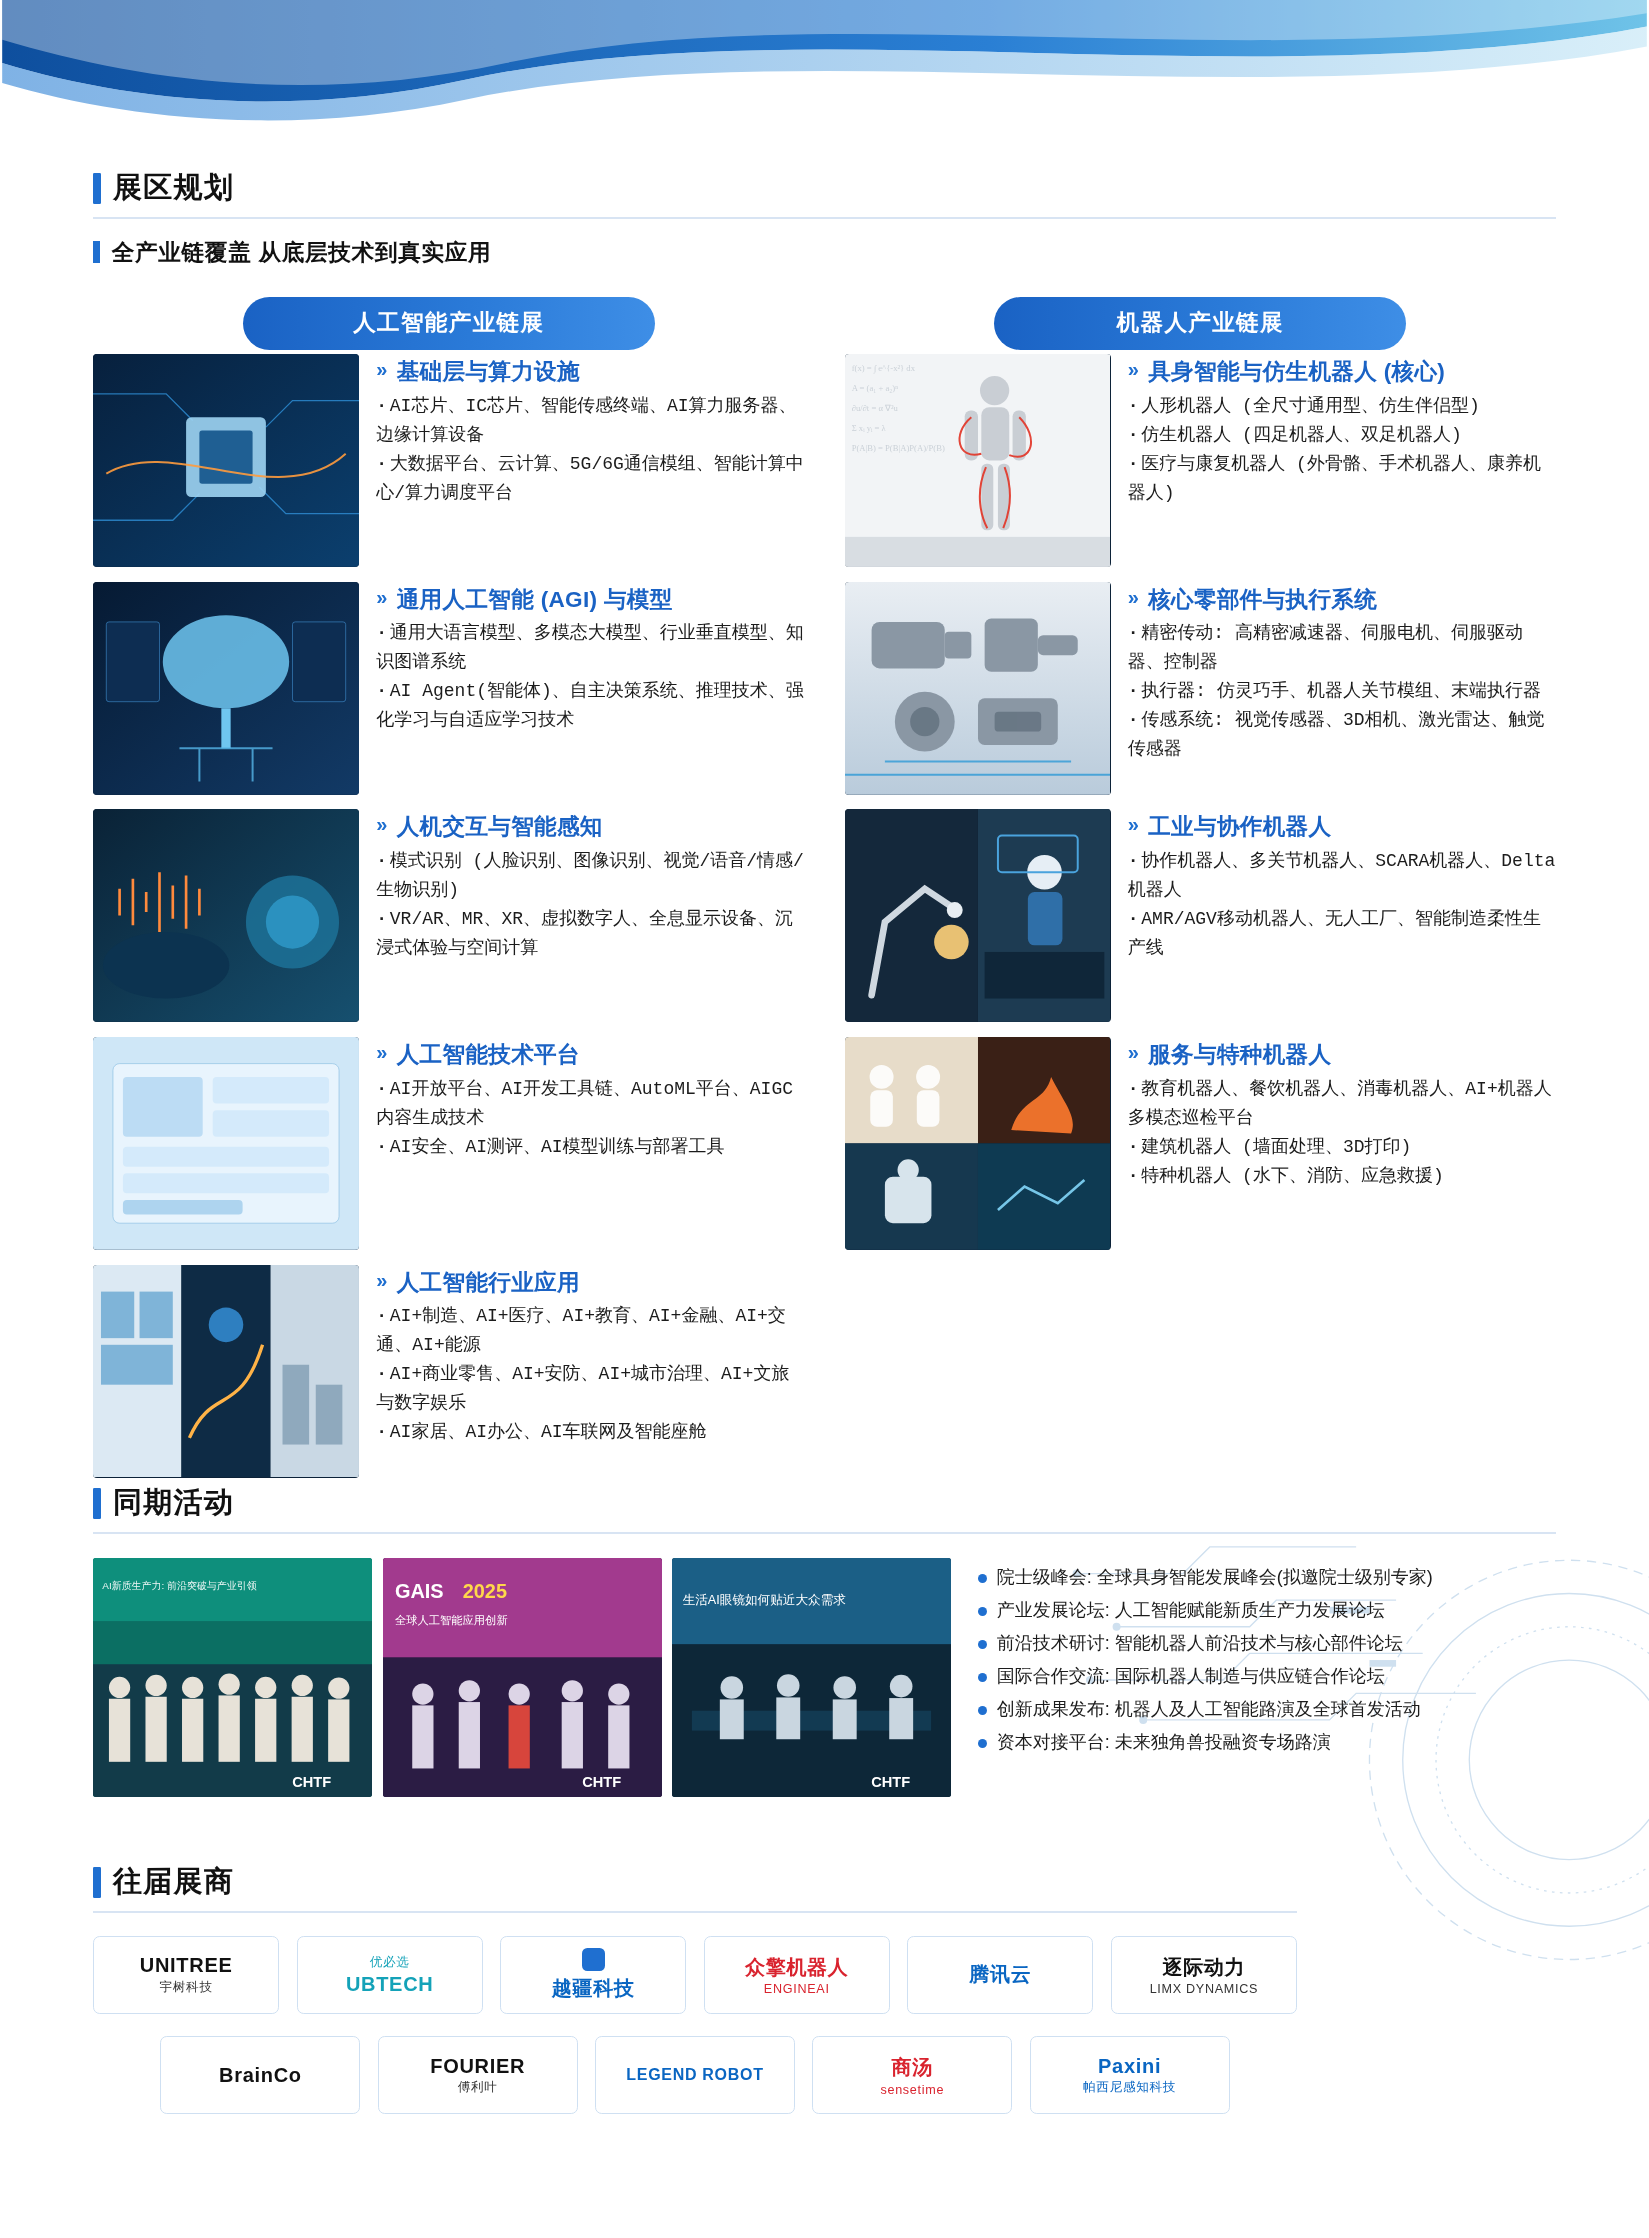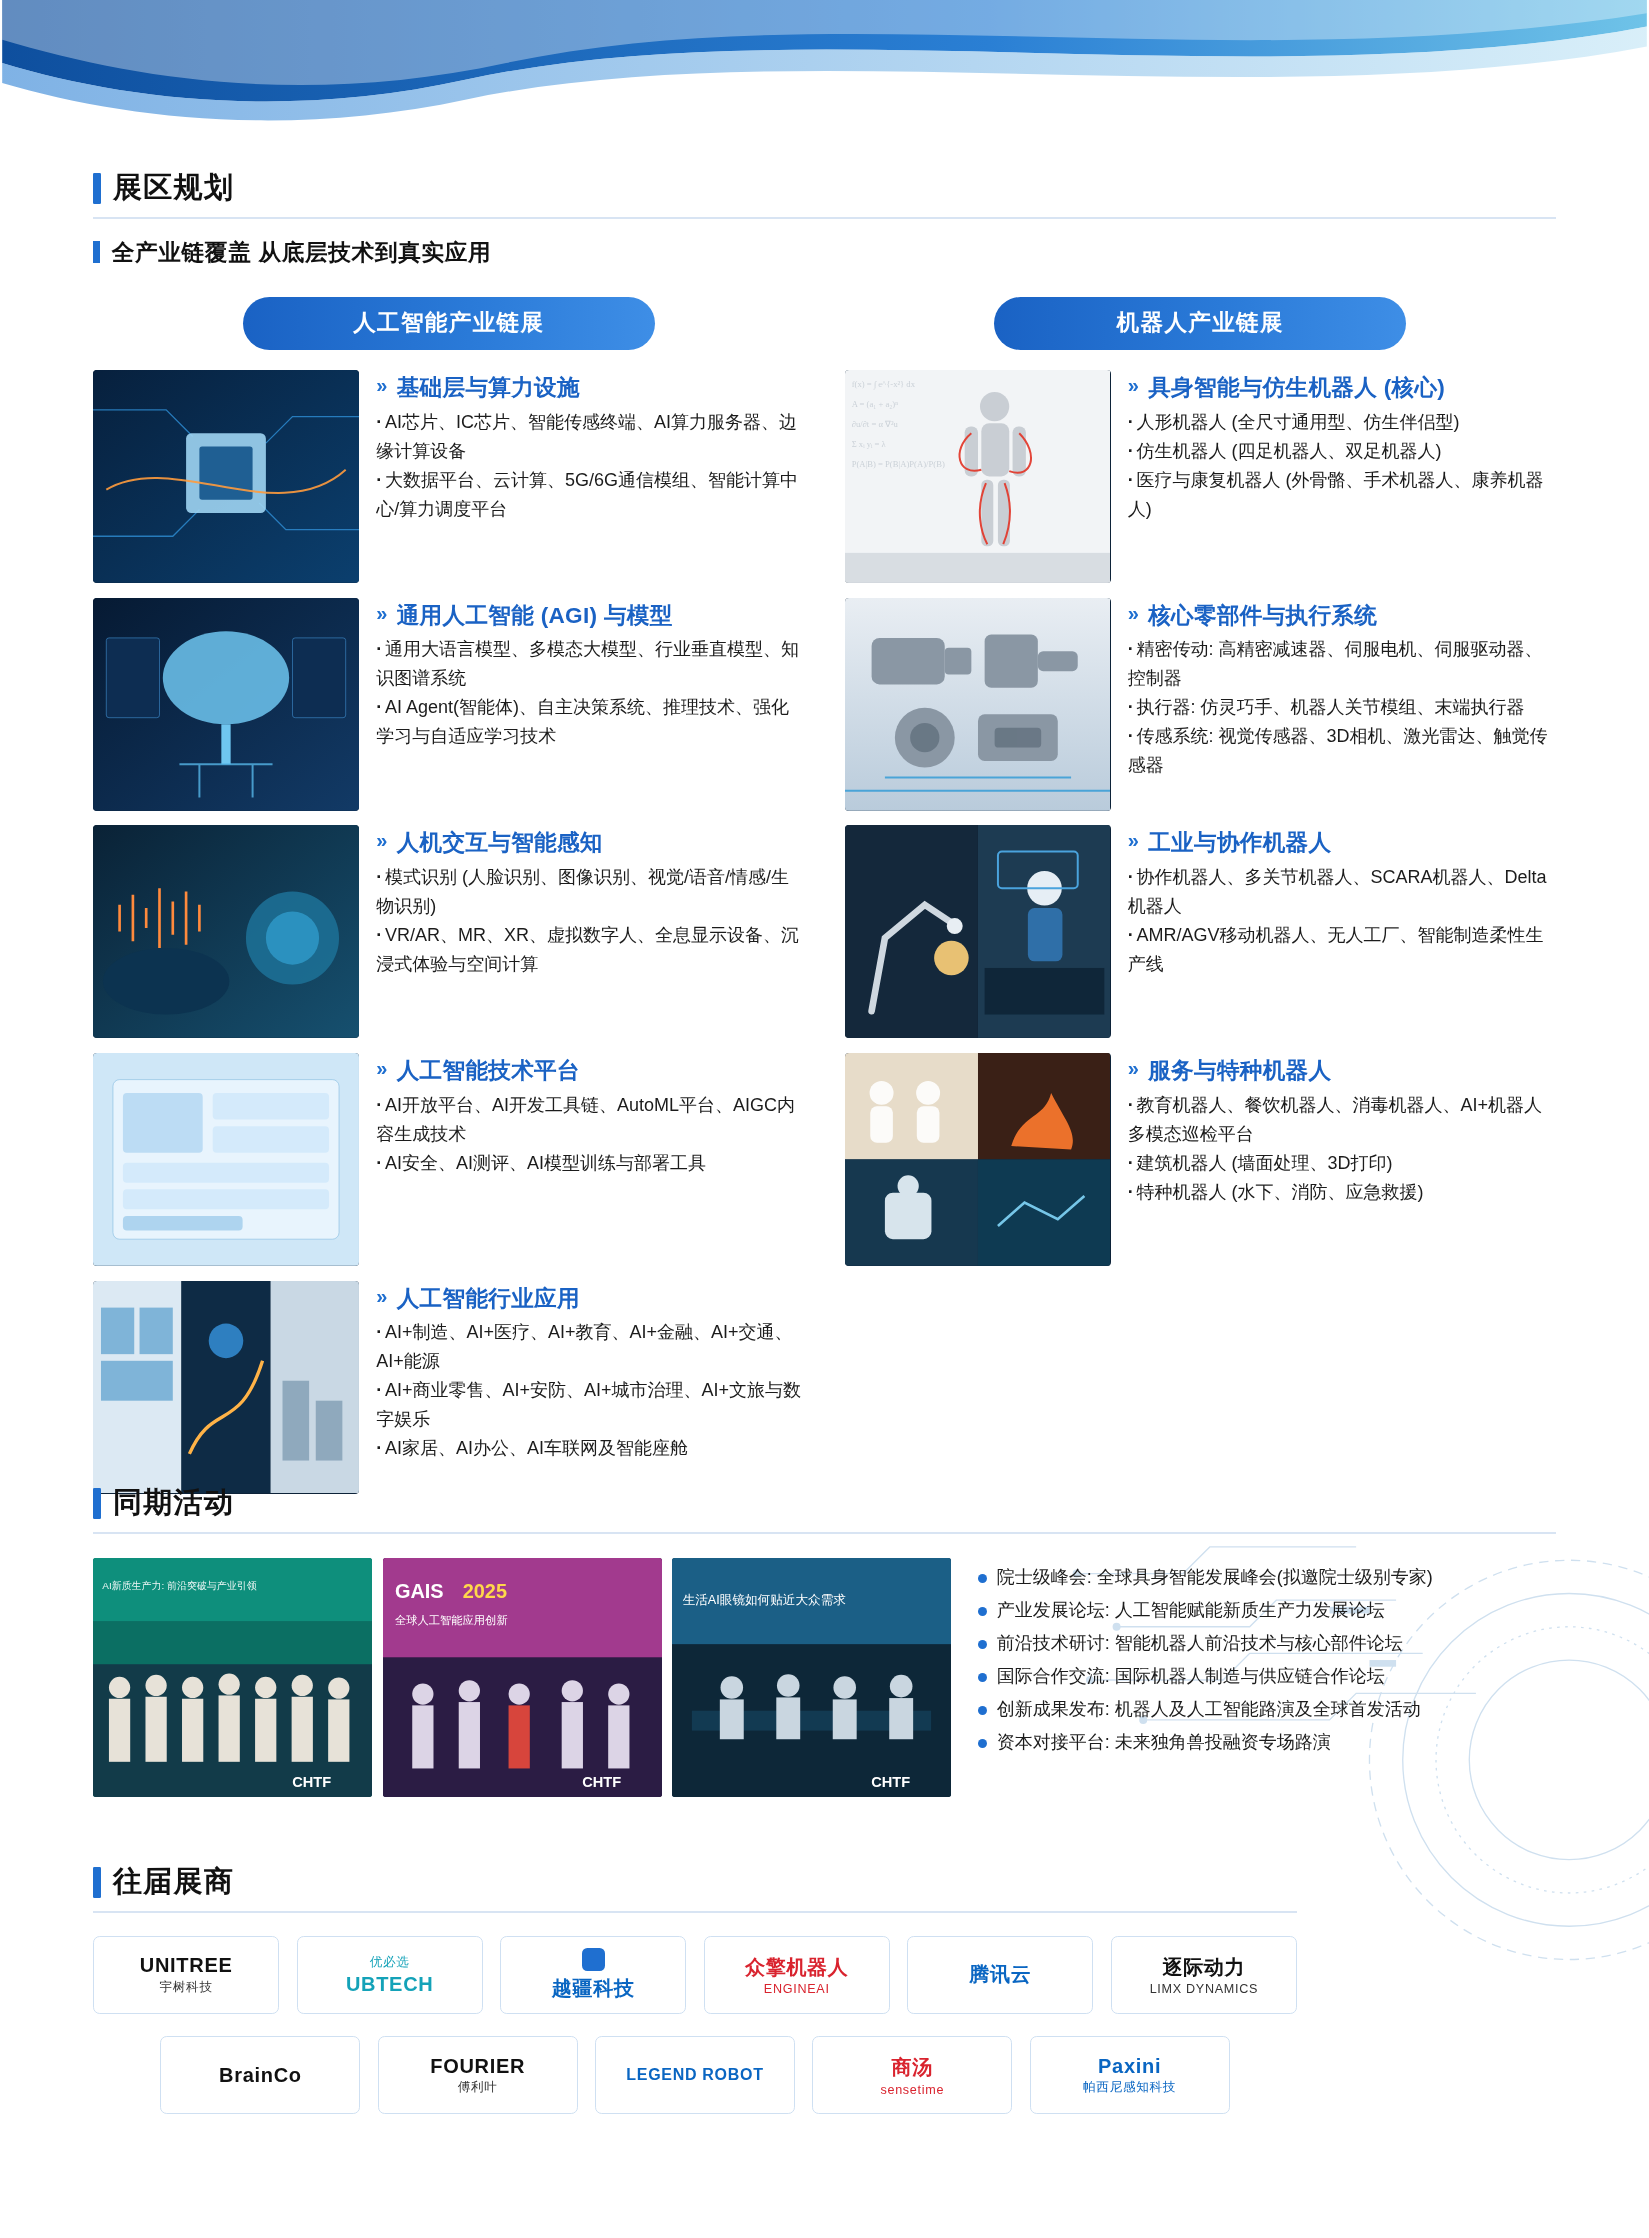--- a/index.html
+++ b/index.html
@@ -42,40 +42,40 @@
 
   
   .page { position:relative; padding: 0 93px; }
 
   #zone-section { position:absolute; top:168px; left:0; width:1649px; }
 
   .cols { display:flex; gap:40px; margin-top:29px; }
   .col { width: 718px; }
 
   .pill {
-    display:block; margin: 0 auto 20px auto;
+    display:block; margin: 0 auto 4px auto;
     background: linear-gradient(90deg,#1a62c4 0%, #2a7ad8 55%, #3e8ee6 100%);
     color:#fff; font-size:22.6px; font-weight:700; letter-spacing:1.3px;
     border-radius: 27px; text-align:center;
     width: 412px; padding: 10.6px 0 12px 0;
   }
 
   .item { display:flex; gap:17.3px; margin-bottom: 14.6px; }
   .thumb {
     width: 266px; height: 213px; border-radius:4px; flex: 0 0 266px;
     background:#0c2238; position:relative; overflow:hidden;
   }
   .thumb .grad { position:absolute; inset:0; }
   .txtcol { flex:1; padding-top: 4px; }
 
   .item-title { display:flex; align-items:flex-start; gap:8px; margin-bottom:6.7px; }
   .chev { color:#1f6fd0; font-size:20px; line-height:22.6px; font-weight:700; letter-spacing:-4px; padding-right:5.3px;}
   .item-title .t { color:#1a62c4; font-size:22.6px; font-weight:700; letter-spacing:0.3px; line-height:27px; }
 
-  .bullets { margin:0; padding:0; list-style:none; }
+  .bullets { margin:0; padding:0; list-style:none;font-family:Liberation Mono, monospace; }
   .bullets li {
     font-size: 18px; line-height: 29px; color:#1c1c1c;
     text-indent: 0; position:relative; padding-left: 0;
   }
   .bullets li::before { content:"·"; font-weight:900; padding-right:2.7px; }
 
   
   #events-section { position:absolute; top:1483px; left:0; width:1649px; }
   .ev-wrap { display:flex; gap:27px; margin-top:24px; align-items:flex-start;}
   .ev-photos { display:flex; gap:10.6px; }

